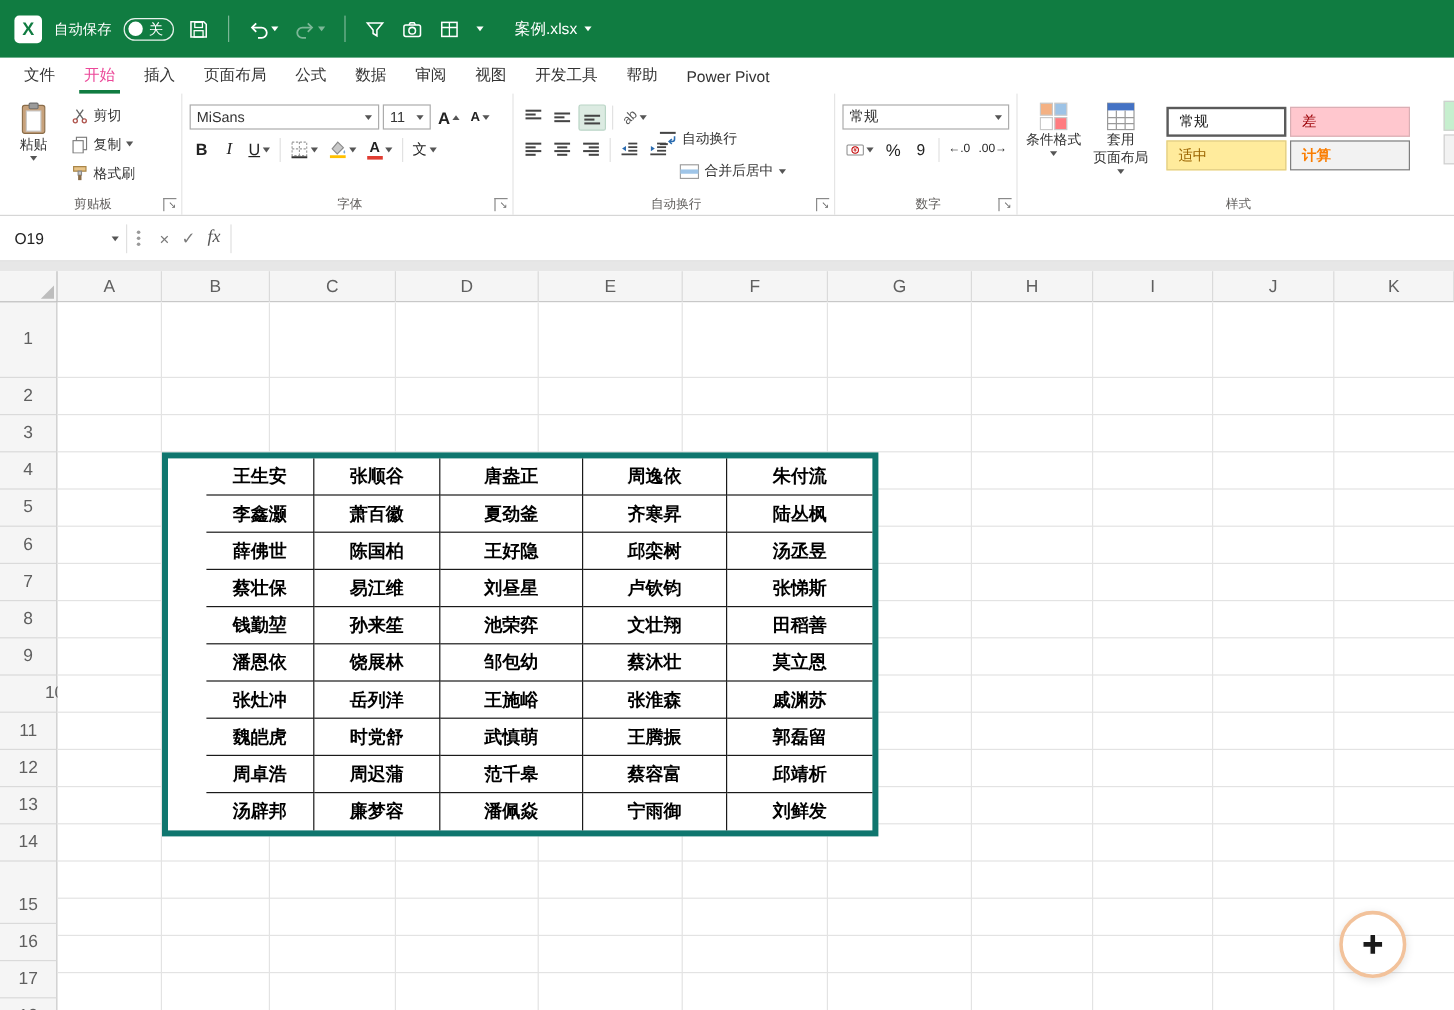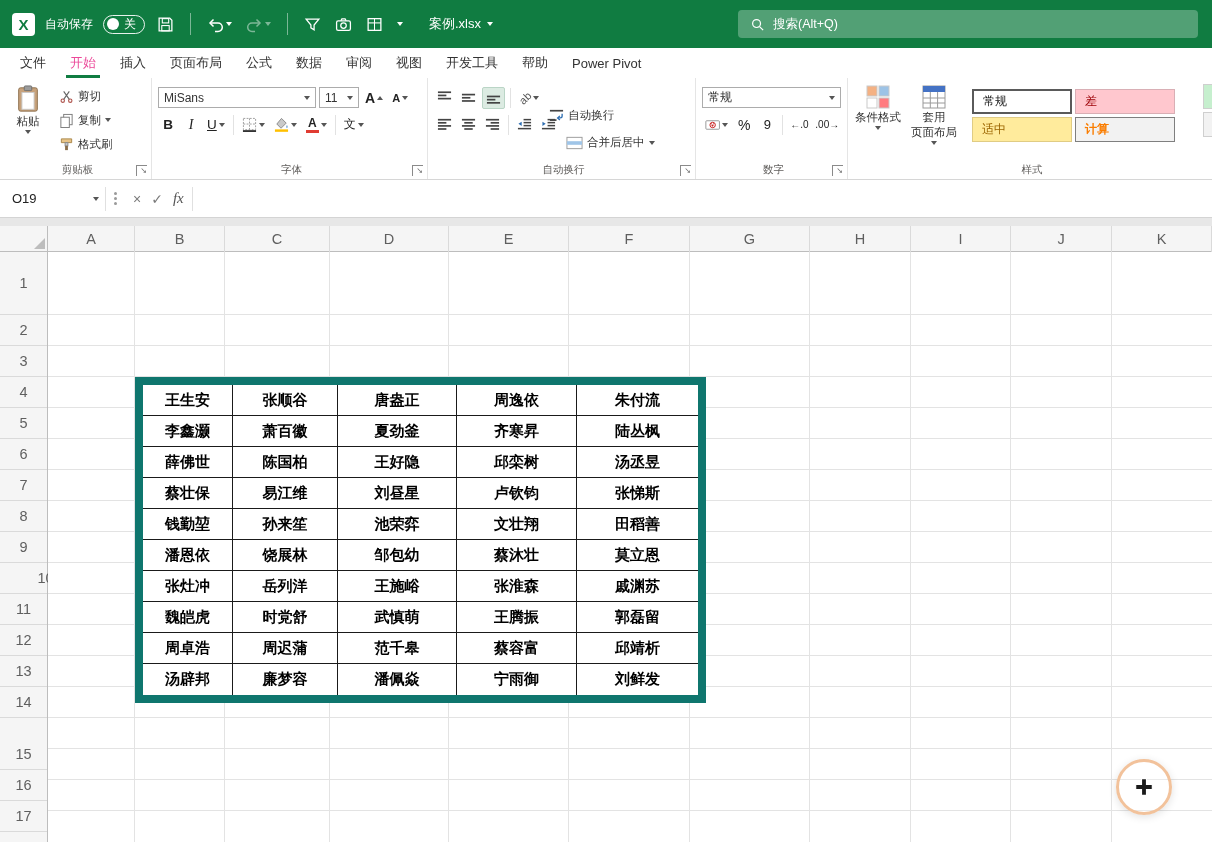--- a/index.html
+++ b/index.html
@@ -83,21 +83,21 @@
   .corner .tri { position:absolute; right:2px; bottom:2px; width:0; height:0; border-left:11px solid transparent; border-bottom:11px solid #BDBDBD; }
   .colheaders { display:flex; flex:1; background:#F5F5F5; border-bottom:1px solid #BDBDBD; }
   .colh { border-right:1px solid #DADADA; display:flex; align-items:center; justify-content:center; font-size:14.5px; color:#5f5f5f; height:26px; }
   .gbody { display:flex; height:590px; }
   .rowheaders { width:48px; background:#F5F5F5; border-right:1px solid #BDBDBD; }
   .rowh { border-bottom:1px solid #DADADA; display:flex; align-items:center; justify-content:center; font-size:14.5px; color:#5f5f5f; }
   .cells-area { position:relative; width:1164px; height:590px; background:#fff; overflow:hidden; }
   .vline { position:absolute; top:0; width:1px; height:100%; background:#E3E3E3; }
   .hline { position:absolute; left:0; height:1px; width:100%; background:#E3E3E3; }
   .banner { position:absolute; left:0; top:0; width:762px; height:63px; display:flex; align-items:center; justify-content:center; font-size:29px; font-weight:700; letter-spacing:3px; z-index:2; }
-  .names-table { position:absolute; left:87px; top:125px; display:grid; grid-template-columns:90px 105px 119px 120px 121px; grid-auto-rows:31px; border:8px solid #0f766e; z-index:3; background:#fff; }
+  .names-table { position:absolute; left:87px; top:125px; display:grid; grid-template-columns:90px 105px 119px 120px 121px; grid-auto-rows:31px; border:5px solid #0f766e; z-index:3; background:#fff;padding-left:32px; }
   .tcell { border-right:1px solid #1a1a1a; border-bottom:1px solid #1a1a1a; display:flex; align-items:center; justify-content:center; font-size:15px; font-weight:700; color:#000; }
   .tcell:nth-child(5n) { border-right:none; }
   .tcell:nth-last-child(-n+5) { border-bottom:none; }
 
   
   .cursor-ring { position:absolute; left:1116px; top:759px; width:56px; height:56px; border-radius:50%; border:3px solid #F2C29B; background:rgba(255,255,255,.25); box-shadow:0 2px 8px rgba(0,0,0,.12); z-index:50; display:flex; align-items:center; justify-content:center; }
 </style>
 </head>
 <body>
 
@@ -153,27 +153,20 @@
             <line x1="8" y1="2.5" x2="8" y2="13.5" stroke="#fff" stroke-width="1"></line>
           </svg>
       </span>
       <span class="tb-btn">
           <span class="caret-w"></span>
         </span>
       <div class="filename">
         <span>案例.xlsx</span>
         <span class="caret-w"></span>
       </div>
-    </div>
-    <div class="searchbox">
-      <svg width="15" height="15" viewBox="0 0 16 16">
-          <circle cx="7" cy="7" r="4.2" fill="none" stroke="#fff" stroke-width="1.3"></circle>
-          <line x1="10.2" y1="10.2" x2="14" y2="14" stroke="#fff" stroke-width="1.3"></line>
-        </svg>
-      <span>搜索(Alt+Q)</span>
     </div>
   </header>
 
   <nav class="tabrow">
     <div class="tabs">
         <div class="tab">文件</div>
         <div class="tab active">开始</div>
         <div class="tab">插入</div>
         <div class="tab">页面布局</div>
         <div class="tab">公式</div>

